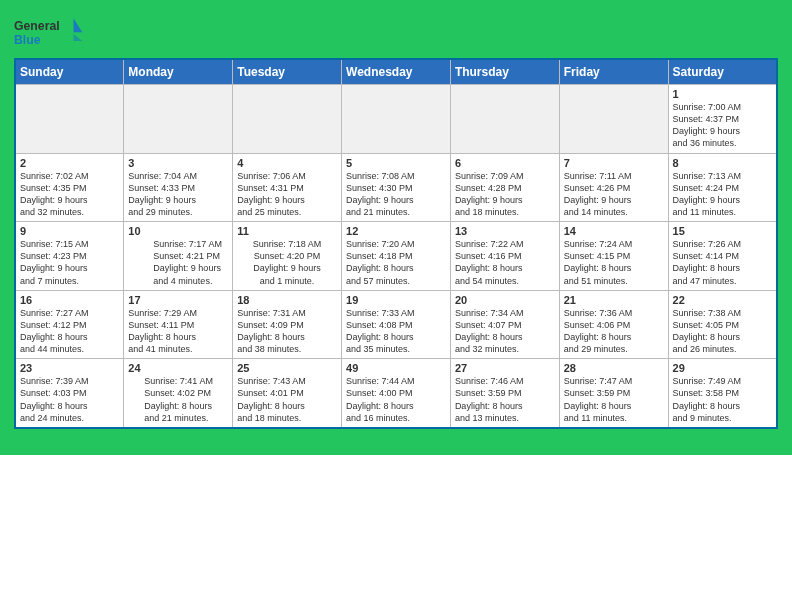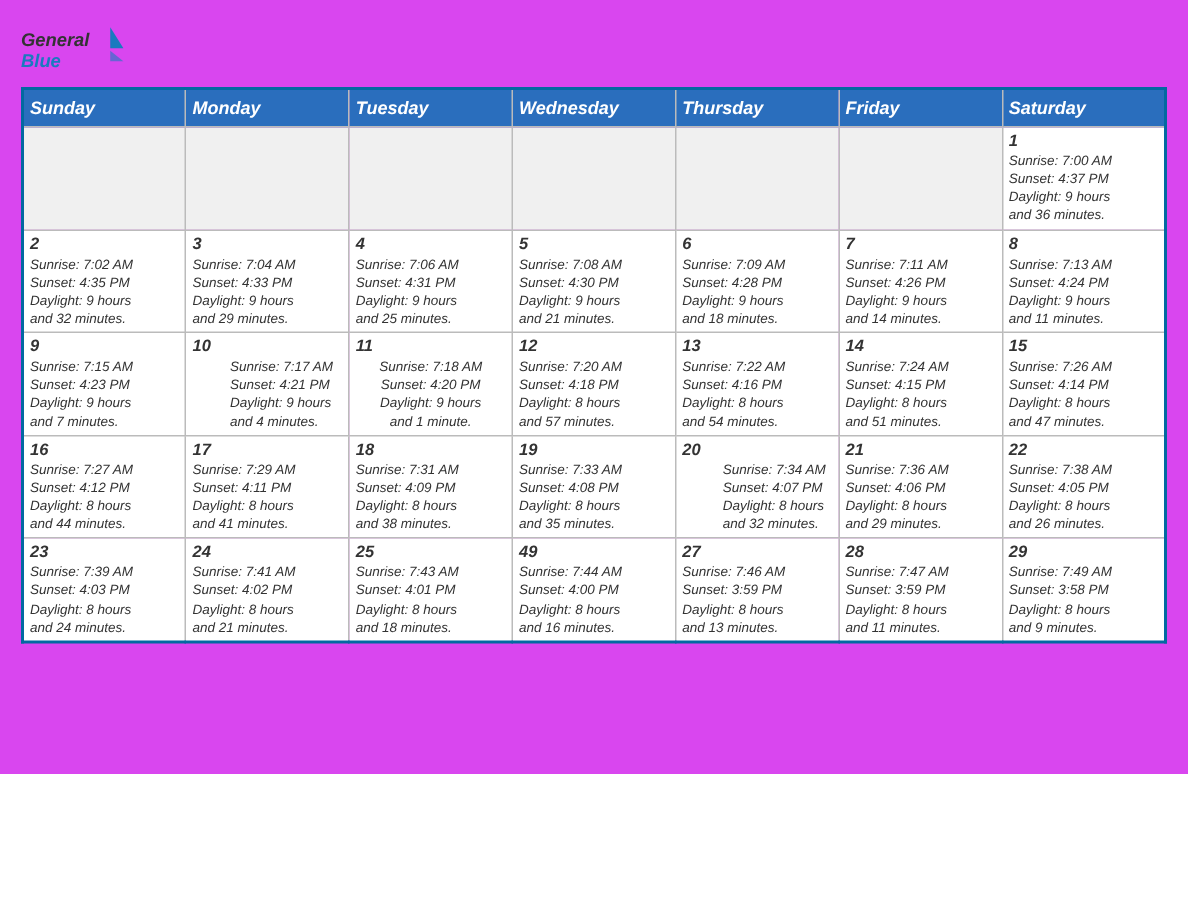--- a/index.html
+++ b/index.html
@@ -5,24 +5,23 @@
     * { margin: 0; padding: 0; box-sizing: border-box; }
     body {
       width: 792px;
       height: 612px;
       font-family: Arial, sans-serif;
       background: #fff;
       overflow: hidden;
     }
     .page {
       width: 792px;
-      height: 516px;
-      background: #d946ef;
+      height: 455px;
+      background: #22c55e;
       padding: 10px 14px 8px 14px;
-      font-style: italic;
     }
     .header {
       display: flex;
       align-items: flex-start;
       justify-content: space-between;
       margin-bottom: 6px;
     }
     .logo {
       display: flex;
       align-items: center;
@@ -262,21 +261,21 @@
           </td>
           <td>
             <span class="day-number">19</span>
             <div class="day-info" style="white-space: pre-line;">Sunrise: 7:33 AM
 Sunset: 4:08 PM
 Daylight: 8 hours
 and 35 minutes.</div>
           </td>
           <td>
             <span class="day-number">20</span>
-            <div class="day-info" style="white-space: pre-line; margin-left: 27px;">Sunrise: 7:34 AM
+            <div class="day-info" style="white-space: pre-line;">Sunrise: 7:34 AM
 Sunset: 4:07 PM
 Daylight: 8 hours
 and 32 minutes.</div>
           </td>
           <td>
             <span class="day-number">21</span>
             <div class="day-info" style="white-space: pre-line;">Sunrise: 7:36 AM
 Sunset: 4:06 PM
 Daylight: 8 hours
 and 29 minutes.</div>
@@ -292,21 +291,21 @@
         <tr>
           <td>
             <span class="day-number">23</span>
             <div class="day-info" style="white-space: pre-line;">Sunrise: 7:39 AM
 Sunset: 4:03 PM
 Daylight: 8 hours
 and 24 minutes.</div>
           </td>
           <td>
             <span class="day-number">24</span>
-            <div class="day-info" style="white-space: pre-line;">Sunrise: 7:41 AM
+            <div class="day-info" style="white-space: pre-line; margin-left: 16px;">Sunrise: 7:41 AM
 Sunset: 4:02 PM
 Daylight: 8 hours
 and 21 minutes.</div>
           </td>
           <td>
             <span class="day-number">25</span>
             <div class="day-info" style="white-space: pre-line;">Sunrise: 7:43 AM
 Sunset: 4:01 PM
 Daylight: 8 hours
 and 18 minutes.</div>

